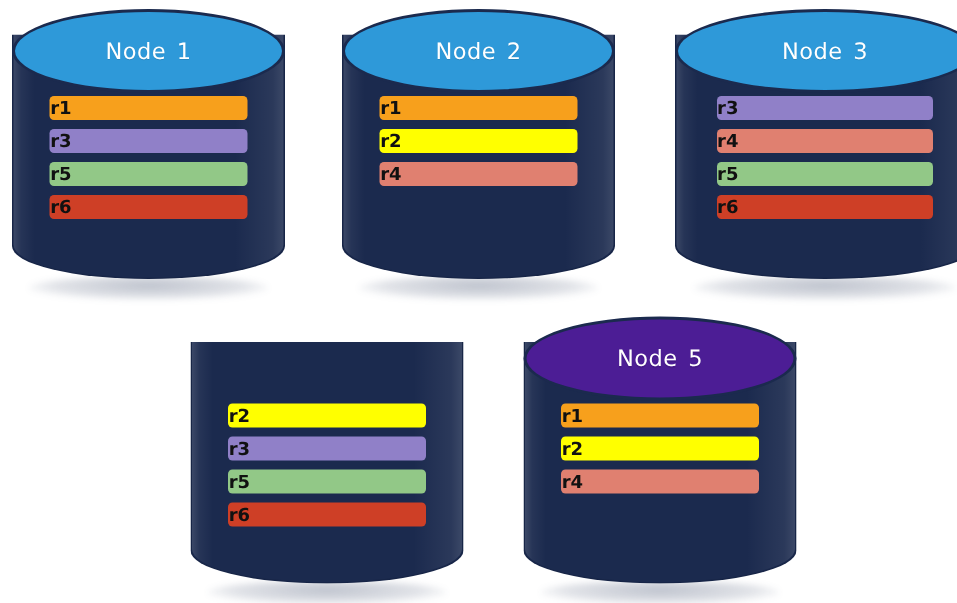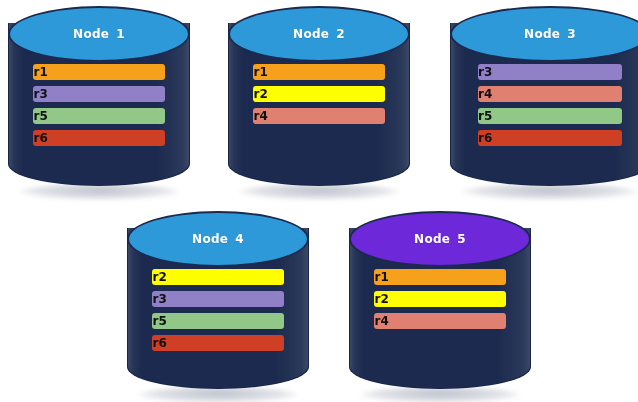--- a/index.html
+++ b/index.html
@@ -86,22 +86,22 @@
     border: 2px solid #1B2A4E;
     box-sizing: border-box;
     z-index: 3;
     display: flex;
     align-items: center;
     justify-content: center;
   }
 
   .node-title {
     color: #ffffff;
-    font-weight: bold;
-    font-size: 12px;
+    font-weight: normal;
+    font-size: 15px;
     letter-spacing: 0.3px;
     white-space: nowrap;
     line-height: 1;
     text-shadow: 0 1px 0 rgba(0,0,0,0.10);
   }
   .node-title .num {
     margin-left: 7px;
   }
 
   
@@ -202,44 +202,41 @@
         <div class="bar" style="background: rgb(206, 63, 38);">
           <span class="bar-label">r6</span>
         </div>
       </div>
     </div>
     <div class="node" style="left: 127px; top: 211px; width: 182px; height: 188px;">
       <div class="node-shadow"></div>
       <div class="node-body" style="background: rgb(27, 42, 78);">
         <div class="node-body-sheen"></div>
       </div>
-      <div class="node-top" style="background: rgb(46, 153, 217); border-color: rgb(27, 42, 78);">
-        <div class="node-title" style="color: rgb(255, 255, 255);"><span class="word">Node</span><span class="num">4</span></div>
-      </div>
       <div class="bars">
         <div class="bar" style="background: rgb(255, 255, 0);">
           <span class="bar-label">r2</span>
         </div>
         <div class="bar" style="background: rgb(144, 128, 200);">
           <span class="bar-label">r3</span>
         </div>
         <div class="bar" style="background: rgb(146, 200, 135);">
           <span class="bar-label">r5</span>
         </div>
         <div class="bar" style="background: rgb(206, 63, 38);">
           <span class="bar-label">r6</span>
         </div>
       </div>
     </div>
     <div class="node" style="left: 349px; top: 211px; width: 182px; height: 188px;">
       <div class="node-shadow"></div>
       <div class="node-body" style="background: rgb(27, 42, 78);">
         <div class="node-body-sheen"></div>
       </div>
-      <div class="node-top" style="background: #6d28d9; border-color: rgb(27, 42, 78);">
+      <div class="node-top" style="background: #4c1d95; border-color: rgb(27, 42, 78);">
         <div class="node-title" style="color: rgb(255, 255, 255);"><span class="word">Node</span><span class="num">5</span></div>
       </div>
       <div class="bars">
         <div class="bar" style="background: rgb(247, 160, 28);">
           <span class="bar-label">r1</span>
         </div>
         <div class="bar" style="background: rgb(255, 255, 0);">
           <span class="bar-label">r2</span>
         </div>
         <div class="bar" style="background: rgb(224, 128, 112);">

